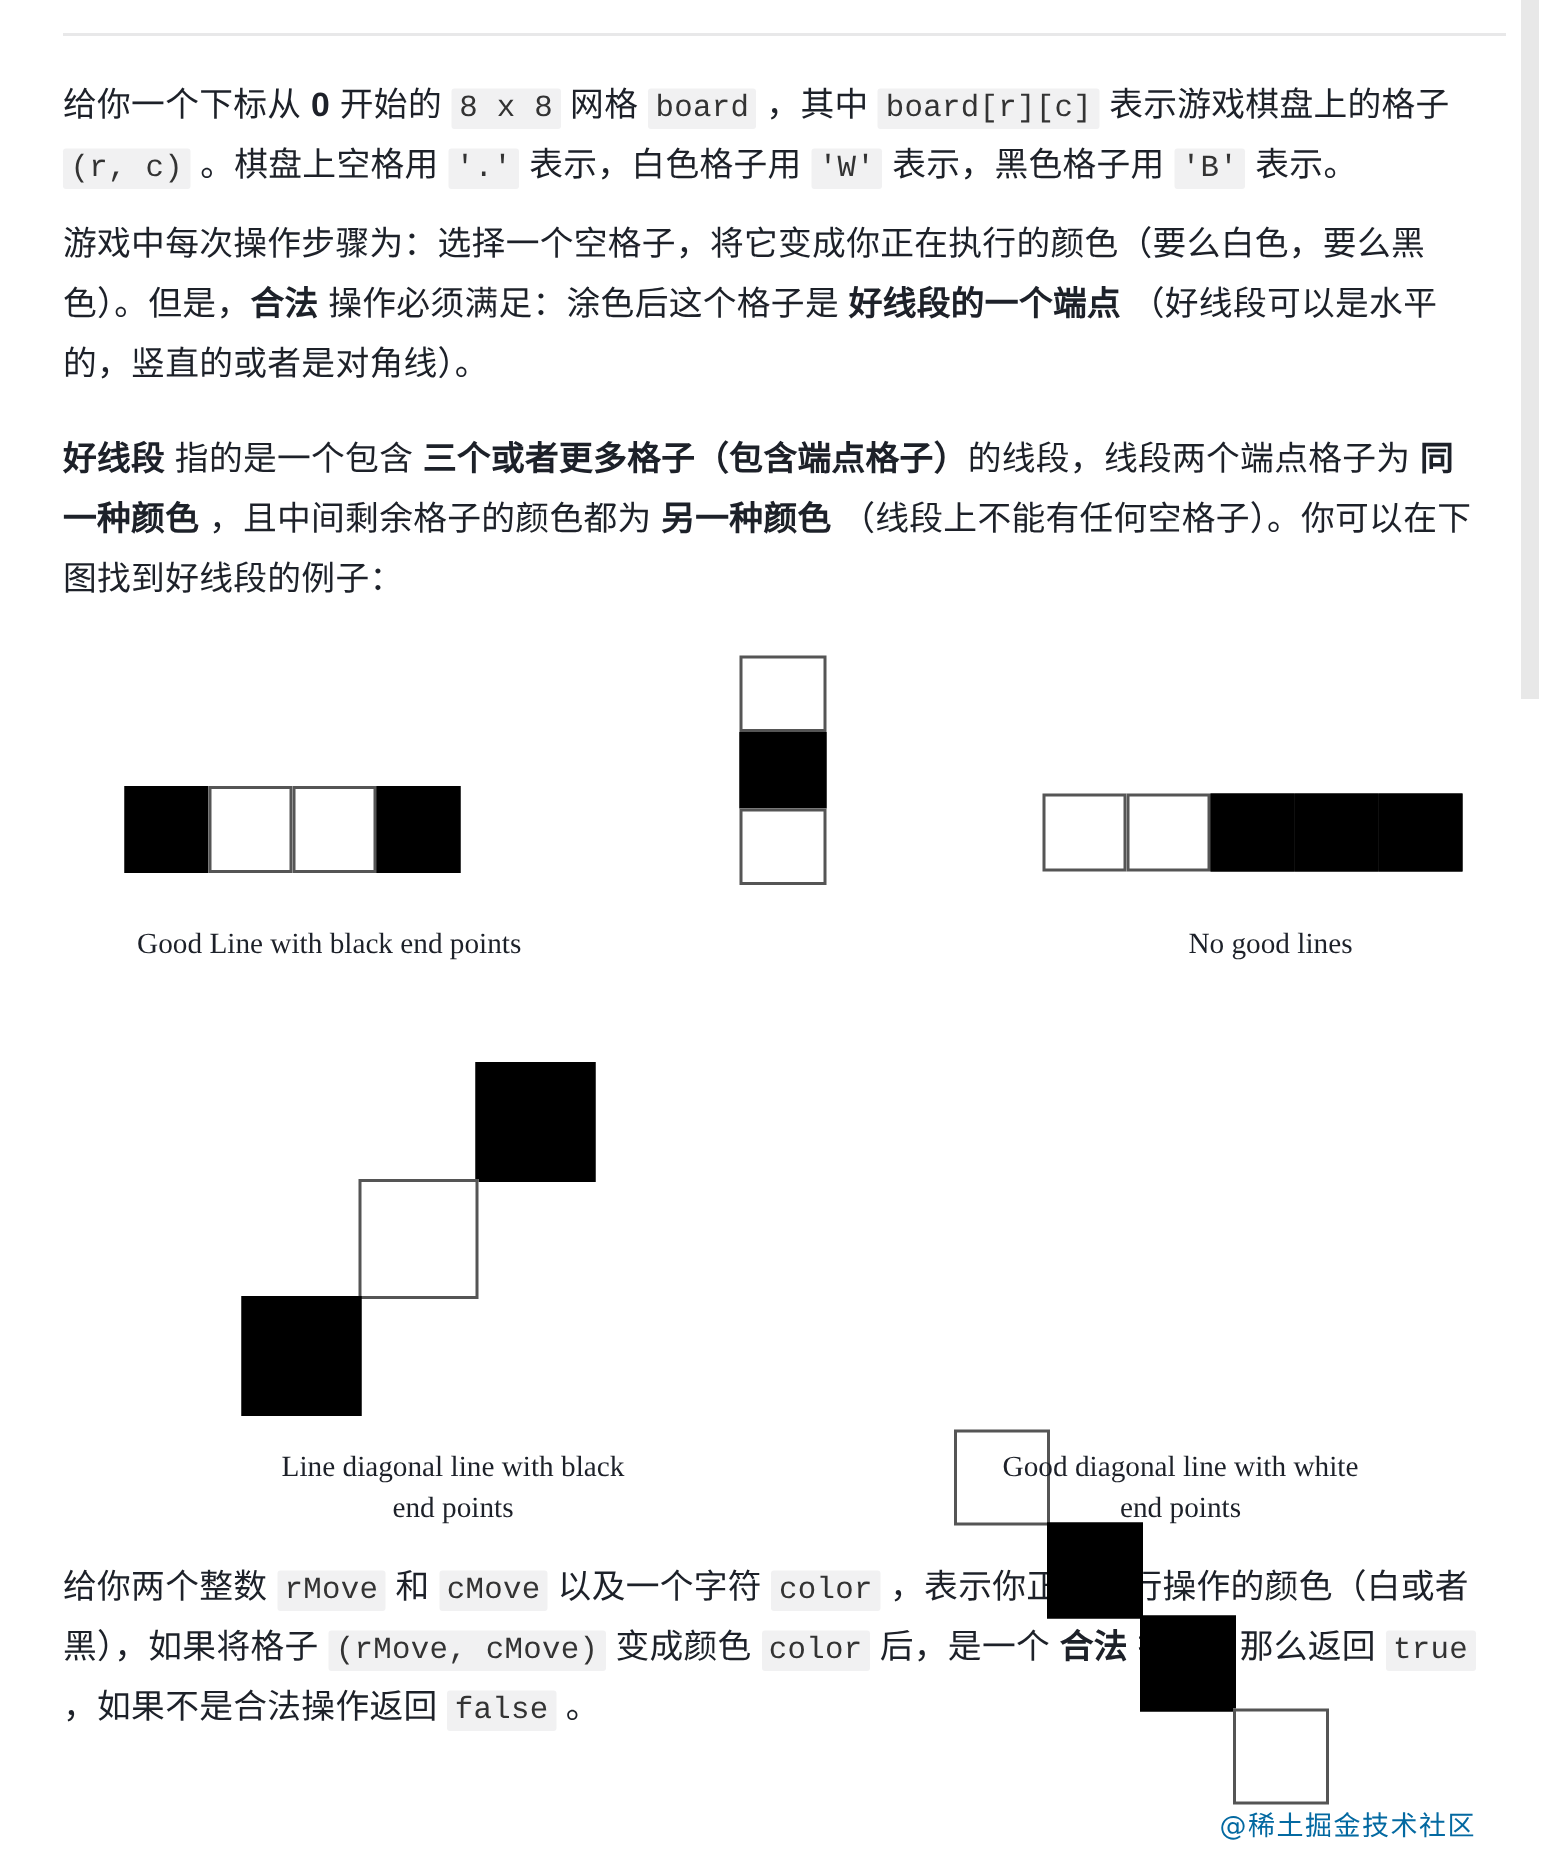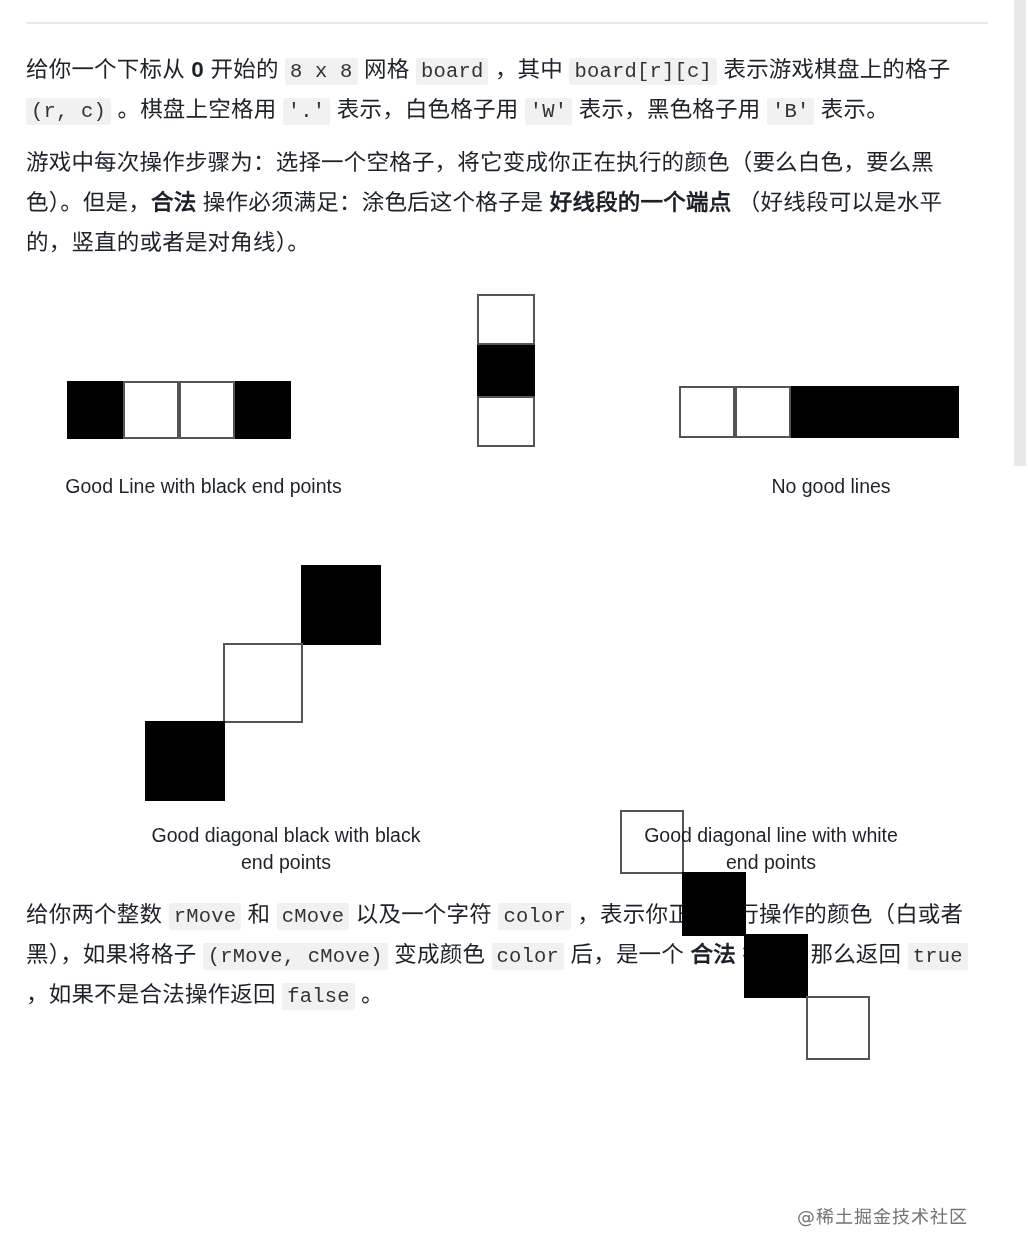--- a/index.html
+++ b/index.html
@@ -33,21 +33,21 @@
     right: 2px;
     width: 12px;
     height: 466px;
     background: #e8e8e8;
     border-radius: 0;
   }
 
   
   .content {
     position: absolute;
-    left: 0;
+    left: 16px;
     top: 0;
     width: 1006px;
     height: 1250px;
     padding: 0 26px 0 26px;
   }
 
   .top-divider {
     margin: 22px 0 0 0;
     height: 2px;
     background: #e8e8e9;
@@ -95,54 +95,55 @@
   .cell {
     border: 2px solid #555555;
     background: #ffffff;
   }
   .cell.black {
     background: #000000;
     border-color: #000000;
   }
 
   .caption {
-    font-family: Liberation Sans, sans-serif;
+    font-family: Liberation Serif, serif;
     font-size: 19.5px;
     line-height: 27px;
     color: #1d2129;
     text-align: center;
     white-space: pre-line;
   }
 
   
   .diag { position: relative; }
   .diag .cell { position: absolute; }
 
   
   .watermark {
     position: absolute;
     right: 38px;
     bottom: 22px;
     font-size: 18px;
-    color: #737373;
+    color: #0369a1;
     letter-spacing: 1px;
     font-family: "DejaVu Sans", "Liberation Sans", sans-serif;
   }
 </style>
 </head>
 <body>
 
 <div class="content">
 
   <hr class="top-divider">
 
   <p class="para para-first"><span>给你一个下标从 </span><span class="b">0</span><span> 开始的 </span><code class="ic">8 x 8</code><span> 网格 </span><code class="ic">board</code><span> ，其中 </span><code class="ic">board[r][c]</code><span> 表示游戏棋盘上的格子 </span><code class="ic">(r, c)</code><span> 。棋盘上空格用 </span><code class="ic">'.'</code><span> 表示，白色格子用 </span><code class="ic">'W'</code><span> 表示，黑色格子用 </span><code class="ic">'B'</code><span> 表示。</span></p>
 
   <p class="para" style="margin-top:11px"><span>游戏中每次操作步骤为：选择一个空格子，将它变成你正在执行的颜色（要么白色，要么黑色）。但是，</span><span class="b">合法</span><span> 操作必须满足：涂色后这个格子是 </span><span class="b">好线段的一个端点</span><span> （好线段可以是水平的，竖直的或者是对角线）。</span></p>
 
+  <p class="para" style="margin-top:23px"><span class="b">好线段</span><span> 指的是一个包含 </span><span class="b">三个或者更多格子（包含端点格子）</span><span>的线段，线段两个端点格子为 </span><span class="b">同一种颜色</span><span> ，且中间剩余格子的颜色都为 </span><span class="b">另一种颜色</span><span> （线段上不能有任何空格子）。你可以在下图找到好线段的例子：</span></p>
 
   <div class="figures">
 
     <div class="fig" style="left:41px; top:96px;">
       <div class="cells-row">
         <div class="cell black" style="width:56px;height:58px;"></div>
         <div class="cell" style="width:56px;height:58px;"></div>
         <div class="cell" style="width:56px;height:58px;"></div>
         <div class="cell black" style="width:56px;height:58px;"></div>
       </div>
@@ -166,21 +167,21 @@
         <div class="cell black" style="width:56px;height:52px;"></div>
       </div>
     </div>
     <div class="fig caption" style="left:650px; top:188px; width:310px;text-align:center;">No good lines</div>
 
     <div class="fig diag" style="left:119px; top:280px; width:260px; height:240px;">
       <div class="cell black" style="left:156px; top:0px;   width:80px;height:80px;"></div>
       <div class="cell" style="left:78px;  top:78px;  width:80px;height:80px;"></div>
       <div class="cell black" style="left:0px;   top:156px; width:80px;height:80px;"></div>
     </div>
-    <div class="fig caption" style="left:60px; top:537px; width:400px;">Good diagonal black with black
+    <div class="fig caption" style="left:60px; top:537px; width:400px;">Line diagonal line with black
 end points</div>
 
     <div class="fig diag" style="left:594px; top:285px; width:250px; height:240px;">
       <div class="cell" style="left:0px;   top:0px;   width:64px;height:64px;"></div>
       <div class="cell black" style="left:62px;  top:62px;  width:64px;height:64px;"></div>
       <div class="cell black" style="left:124px; top:124px; width:64px;height:64px;"></div>
       <div class="cell" style="left:186px; top:186px; width:64px;height:64px;"></div>
     </div>
     <div class="fig caption" style="left:545px; top:537px; width:400px;">Good diagonal line with white
 end points</div>

